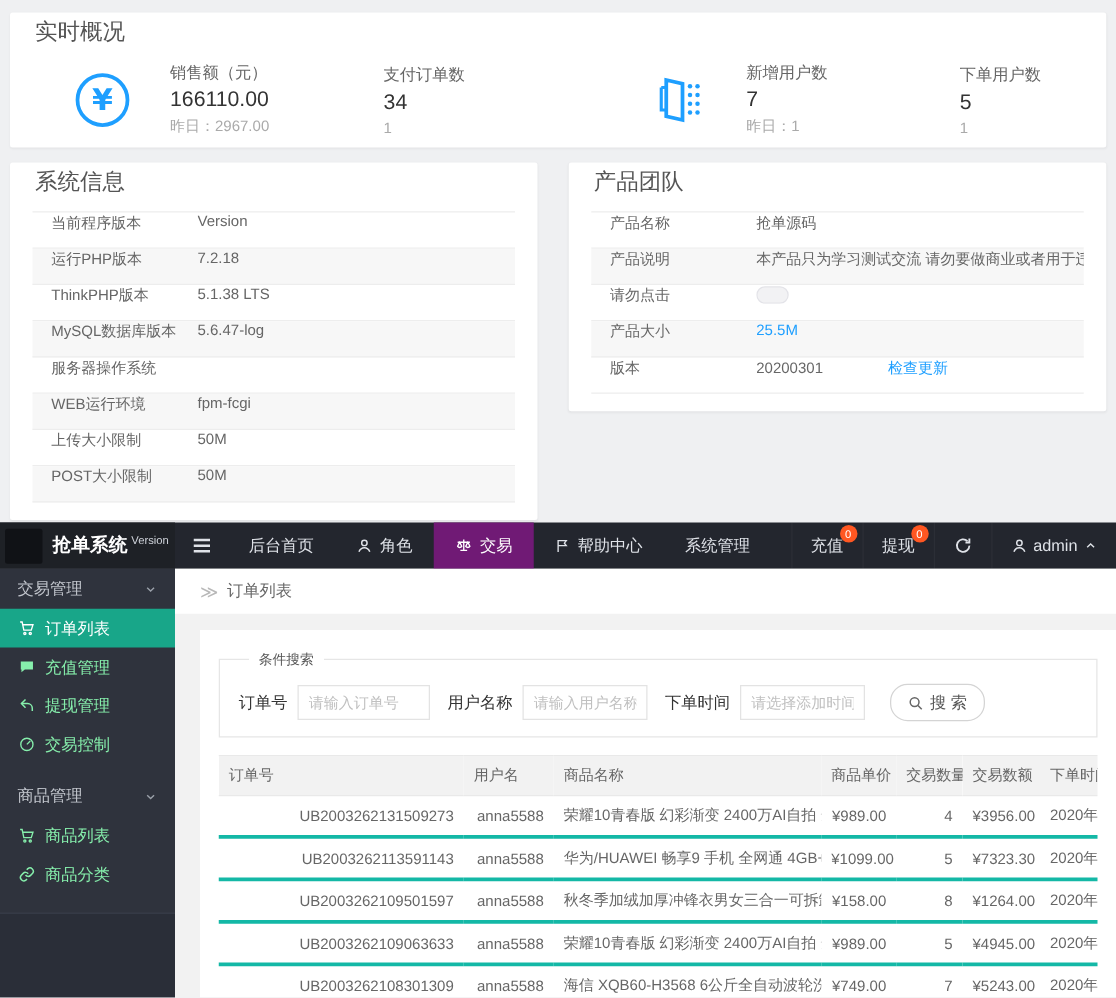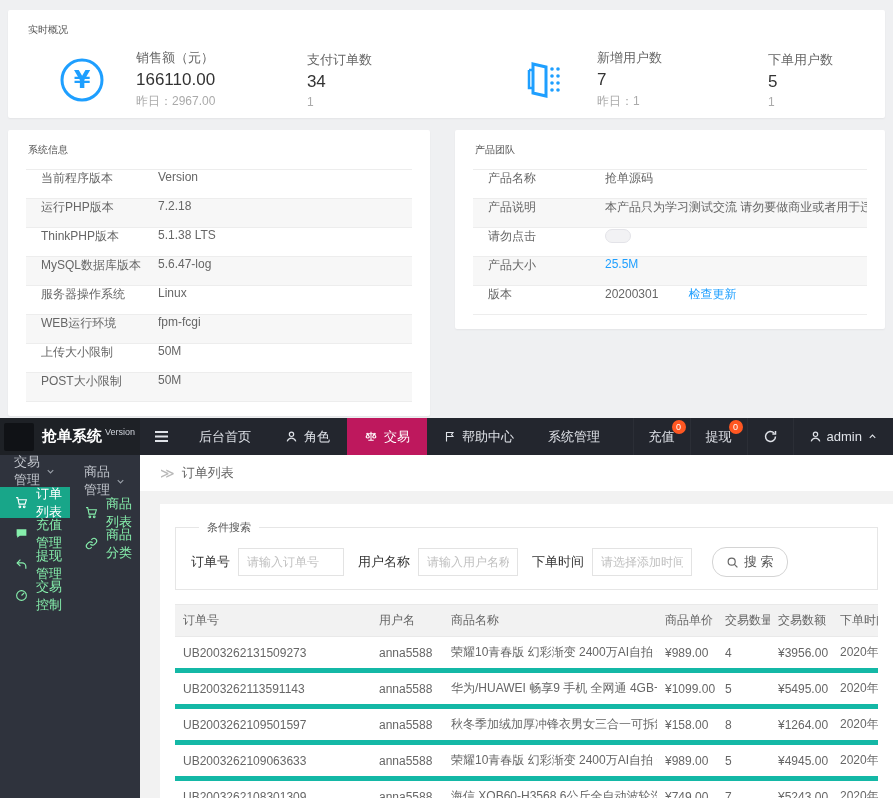--- a/index.html
+++ b/index.html
@@ -3,61 +3,61 @@
 <meta charset="utf-8">
 <style>
   * { margin:0; padding:0; box-sizing:border-box; }
   html,body { width:893px; height:798px; overflow:hidden; }
   body { font-family:"Liberation Sans","DejaVu Sans",sans-serif; background:#eff0f2; position:relative; color:#333; }
   svg { display:block; }
 
   
   .top-section { position:absolute; top:0; left:0; width:893px; height:418px; background:#eff0f2; }
   .card { background:#fff; border-radius:2px; box-shadow:0 1px 2px rgba(0,0,0,.05); }
-  .card-title { font-size:10px; color:#555; padding:13px 20px 10px;font-family:Liberation Serif, serif; }
+  .card-title { font-size:18px; color:#555; padding:3px 20px 10px;font-family:Liberation Serif, serif; }
 
   .overview-card { position:absolute; top:10px; left:8px; right:8px; height:108px; }
   .stats-row { display:flex; align-items:center; padding-left:50px; margin-top:2px; }
   .stat-icon { width:48px; height:48px; flex:0 0 auto; }
   .stat { margin-left:30px; width:142px; }
   .stat.second { width:150px; margin-left:60px; }
   .stat-label { font-size:13px; color:#666; }
   .stat-value { font-size:17px; color:#333; margin-top:3px; }
   .stat-sub { font-size:12px; color:#aaa; margin-top:3px; }
   .icon-gap { margin-left:95px; }
 
   .info-cards { position:absolute; top:130px; left:8px; right:8px; display:flex; gap:25px; align-items:flex-start; }
   .sys-card { width:422px; padding-bottom:14px; }
   .team-card { width:430px; padding-bottom:14px; }
   .kv-table { margin:2px 18px 0; border-top:1px solid #ededed; }
   .kv-row { display:flex; align-items:flex-start; min-height:29px; border-bottom:1px solid #ededed; font-size:12px; color:#666; }
   .kv-row:nth-child(even) { background:#f7f7f7; }
   .kv-label { width:132px; padding-left:15px; flex:0 0 auto; }
   .kv-value { flex:1; padding-right:8px; white-space:nowrap; overflow:hidden; }
   .kv-link { color:#1E9FFF; text-decoration:none; }
-  .kv-extra-link { color:#1E9FFF; text-decoration:none; margin-left:30px; }
+  .kv-extra-link { color:#1E9FFF; text-decoration:none; margin-left:52px; }
   .toggle-pill { display:inline-block; width:26px; height:14px; border-radius:8px; background:#f2f2f4; border:1px solid #e3e3e8; vertical-align:middle; }
 
   
   .admin { position:absolute; top:418px; left:0; width:893px; height:380px; background:#f2f2f2; display:flex; flex-direction:column; }
   .navbar { height:37px; background:#23262E; display:flex; align-items:stretch; flex:0 0 auto; }
   .brand { width:140px; flex:0 0 auto; background:#1E2126; display:flex; align-items:center; padding-left:4px; }
   .brand-img { width:30px; height:28px; background:#101216; border-radius:2px; margin-right:8px; flex:0 0 auto; }
   .brand-name { color:#fff; font-size:15px; font-weight:bold; white-space:nowrap; }
   .brand-ver { color:#cfd3da; font-size:9px; vertical-align:super; margin-left:3px; font-weight:normal; }
   .nav-left { display:flex; color:#dfe2e8; }
   .hamburger { width:42px; display:flex; align-items:center; justify-content:center; cursor:pointer; }
   .nav-item { padding:0 17px; display:flex; align-items:center; gap:6px; font-size:13px; cursor:pointer; white-space:nowrap; }
-  .nav-item.active { background:#be185d; color:#fff; }
+  .nav-item.active { background:#701a75; color:#fff; }
   .nav-right { margin-left:auto; display:flex; }
   .nav-right-item { position:relative; display:flex; align-items:center; gap:5px; padding:0 15px; color:#dfe2e8; font-size:13px; cursor:pointer; border-left:1px solid rgba(255,255,255,.04); }
   .badge { position:absolute; top:2px; right:4px; min-width:14px; height:14px; border-radius:8px; background:#FF5722; color:#fff; font-size:9px; line-height:14px; text-align:center; padding:0 3px; }
 
   .admin-body { flex:1; display:flex; min-height:0; }
-  .sidebar { width:140px; flex:0 0 auto; background:#2F333D; display:flex; flex-direction:row; }
+  .sidebar { width:140px; flex:0 0 auto; background:#2F333D; display:flex; flex-direction:column; }
   .side-title { height:32px; display:flex; align-items:center; padding:0 14px; color:#c2c6cd; font-size:13px; cursor:pointer; }
   .side-title .chev { margin-left:auto; color:#9aa0a9; }
   .side-item { height:31px; display:flex; align-items:center; gap:8px; padding-left:15px; color:#86efac; font-size:13px; cursor:pointer; }
   .side-item.active { background:#18A689; color:#fff; }
   .side-section.second { margin-top:10px; }
   .side-filler { flex:1; margin-top:15px; background:#2A2E38; border-top:1px solid #3A3F4B; }
 
   .main { flex:1; display:flex; flex-direction:column; min-width:0; }
   .breadcrumb { height:36px; background:#fff; display:flex; align-items:center; gap:7px; padding-left:20px; font-size:13px; flex:0 0 auto; }
   .crumb-symbol { color:#b8b8b8; font-size:14px; }
@@ -70,21 +70,21 @@
   .search-row { display:flex; align-items:center; gap:14px; }
   .field-group { display:flex; align-items:center; gap:8px; }
   .field-label { font-size:13px; color:#333; white-space:nowrap; }
   .field-input { height:28px; border:1px solid #e3e3e3; border-radius:0; padding:0 8px; font-size:12px; color:#666; font-family:"Liberation Sans","DejaVu Sans",sans-serif; }
   .field-input::placeholder { color:#c0c0c0; }
   .w1 { width:106px; } .w2 { width:100px; } .w3 { width:100px; }
   .search-btn { display:flex; align-items:center; gap:5px; height:30px; padding:0 13px; background:#fff; border:1px solid #d4d4d4; border-radius:14px; font-size:13px; color:#555; cursor:pointer; margin-left:6px; font-family:inherit; }
 
   table.orders { width:100%; border-collapse:collapse; table-layout:fixed; margin-top:14px; font-size:12px; color:#666; }
   table.orders th { background:#f2f2f2; font-weight:normal; text-align:left; padding:7px 8px; color:#666; border-top:1px solid #e9e9e9; border-bottom:1px solid #e9e9e9; white-space:nowrap; overflow:hidden; }
-  table.orders td { padding:7px 8px; border-bottom:5px solid #14b8a6; white-space:nowrap; overflow:hidden; }
+  table.orders td { padding:7px 8px; border-bottom:3px solid #14b8a6; white-space:nowrap; overflow:hidden;text-align:right; }
 </style>
 </head>
 <body>
 
 <div class="top-section">
 
   <div class="card overview-card">
     <div class="card-title">实时概况</div>
     <div class="stats-row">
       <span class="stat-icon">
@@ -147,21 +147,20 @@
           <div class="kv-row">
             <div class="kv-label">ThinkPHP版本</div>
             <div class="kv-value">5.1.38 LTS</div>
           </div>
           <div class="kv-row">
             <div class="kv-label">MySQL数据库版本</div>
             <div class="kv-value">5.6.47-log</div>
           </div>
           <div class="kv-row">
             <div class="kv-label">服务器操作系统</div>
-            <div class="kv-value">Linux</div>
           </div>
           <div class="kv-row">
             <div class="kv-label">WEB运行环境</div>
             <div class="kv-value">fpm-fcgi</div>
           </div>
           <div class="kv-row">
             <div class="kv-label">上传大小限制</div>
             <div class="kv-value">50M</div>
           </div>
           <div class="kv-row">
@@ -423,21 +422,21 @@
                   <td>4</td>
                   <td>¥3956.00</td>
                   <td>2020年03月26日 2</td>
                 </tr>
                 <tr>
                   <td>UB2003262113591143</td>
                   <td>anna5588</td>
                   <td>华为/HUAWEI 畅享9 手机 全网通 4GB+128GB</td>
                   <td>¥1099.00</td>
                   <td>5</td>
-                  <td>¥5495.00</td>
+                  <td>¥7323.30</td>
                   <td>2020年03月26日 2</td>
                 </tr>
                 <tr>
                   <td>UB2003262109501597</td>
                   <td>anna5588</td>
                   <td>秋冬季加绒加厚冲锋衣男女三合一可拆卸两件套防水户外情侣登山服</td>
                   <td>¥158.00</td>
                   <td>8</td>
                   <td>¥1264.00</td>
                   <td>2020年03月26日 2</td>

